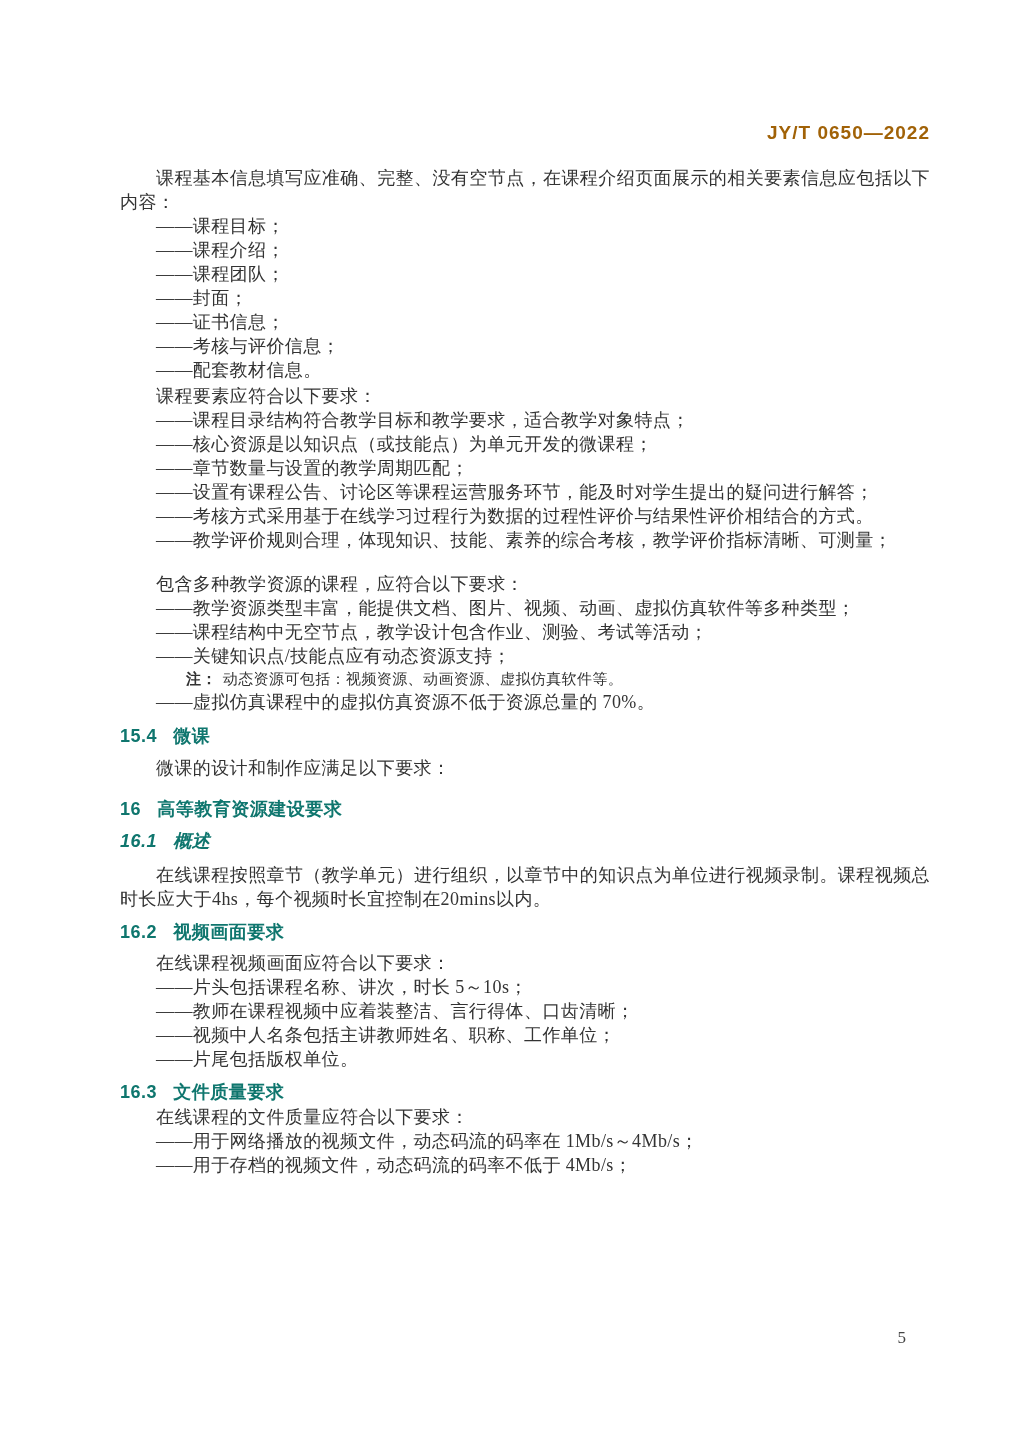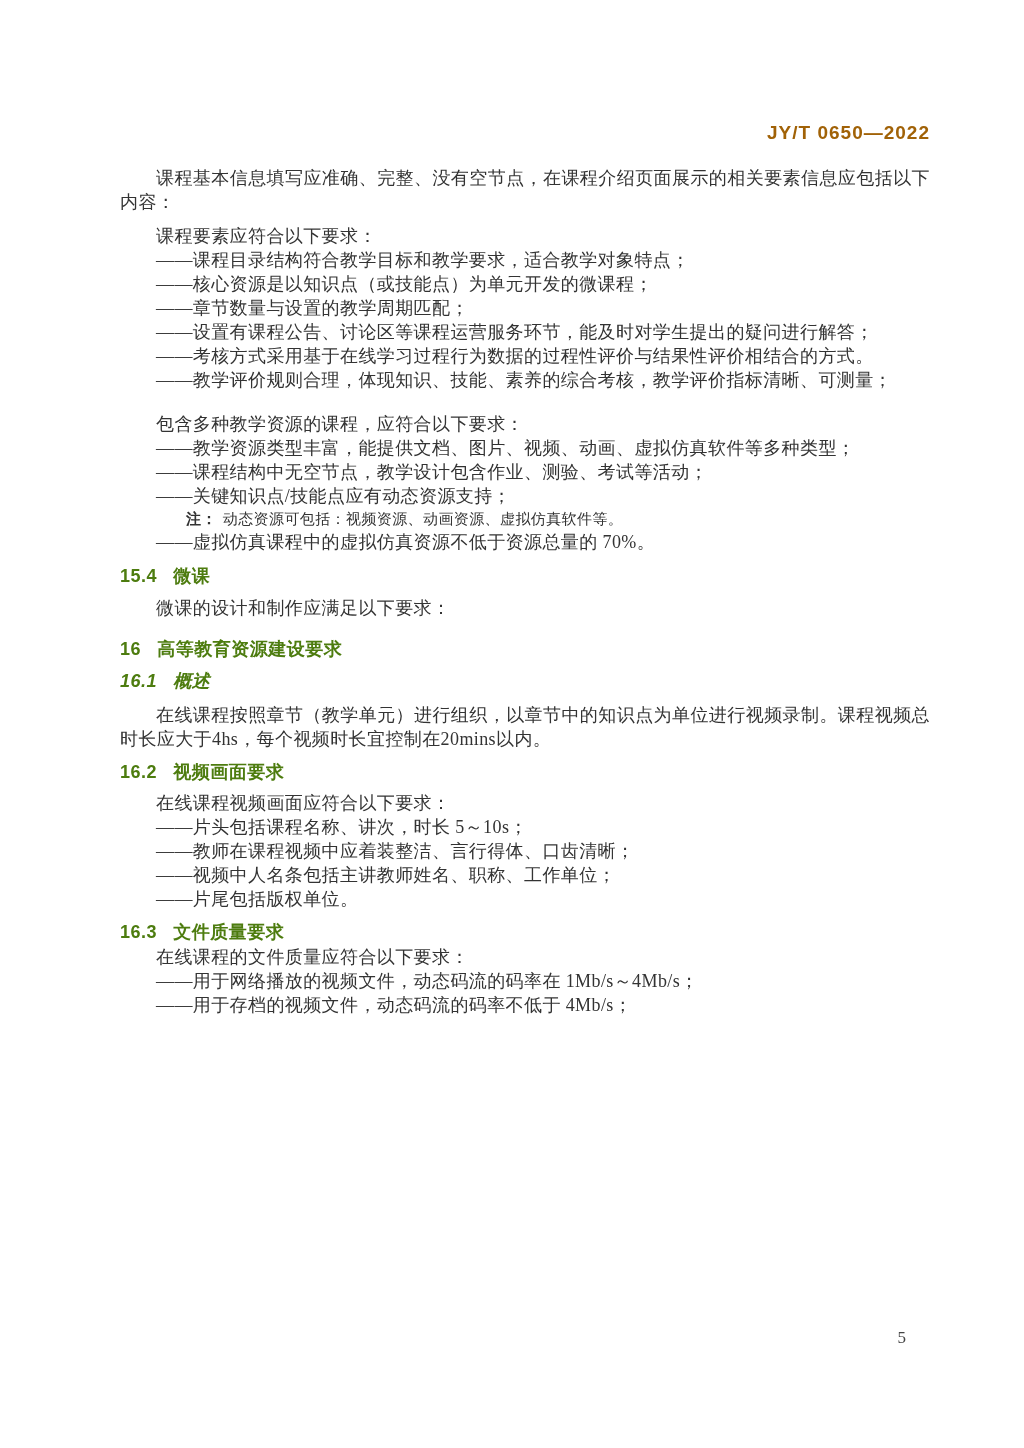--- a/index.html
+++ b/index.html
@@ -51,26 +51,26 @@
   .note-label {
     font-family: "Liberation Sans", "DejaVu Sans", sans-serif;
     font-weight: bold;
     margin-right: 6px;
   }
   .heading {
     font-family: "Liberation Sans", "DejaVu Sans", sans-serif;
     font-weight: bold;
     font-size: 18px;
     line-height: 26px;
-    color: #4d7c0f;
+    color: #0f766e;
     letter-spacing: 0.5px;
   }
   .heading .sec-num { margin-right: 0.9em; }
   
-  .m-blank   { margin-top: 10px; }
+  .m-blank   { margin-top: 2px; }
   .m-blank2  { margin-top: 20px; }
   .h-15-4    { margin-top: 9px; }
   .p-micro   { margin-top: 7px; }
   .h-16      { margin-top: 16px; }
   .h-16-1    { margin-top: 6px; font-style: italic; }
   .p-ov      { margin-top: 9px; }
   .h-16-2    { margin-top: 8px; }
   .p-video   { margin-top: 6px; }
   .h-16-3    { margin-top: 8px; }
   .p-file    { }
@@ -86,20 +86,29 @@
 <body>
 
 <div class="page">
 
   <div class="doc-code">JY/T 0650—2022</div>
 
   <div class="content">
 
     <p class="para">课程基本信息填写应准确、完整、没有空节点，在课程介绍页面展示的相关要素信息应包括以下内容：</p>
 
+    <div>
+      <div class="dash-item">——课程目标；</div>
+      <div class="dash-item">——课程介绍；</div>
+      <div class="dash-item">——课程团队；</div>
+      <div class="dash-item">——封面；</div>
+      <div class="dash-item">——证书信息；</div>
+      <div class="dash-item">——考核与评价信息；</div>
+      <div class="dash-item">——配套教材信息。</div>
+    </div>
 
     <p class="para m-blank">课程要素应符合以下要求：</p>
 
     <div>
       <div class="dash-item">——课程目录结构符合教学目标和教学要求，适合教学对象特点；</div>
       <div class="dash-item">——核心资源是以知识点（或技能点）为单元开发的微课程；</div>
       <div class="dash-item">——章节数量与设置的教学周期匹配；</div>
       <div class="dash-item">——设置有课程公告、讨论区等课程运营服务环节，能及时对学生提出的疑问进行解答；</div>
       <div class="dash-item">——考核方式采用基于在线学习过程行为数据的过程性评价与结果性评价相结合的方式。</div>
       <div class="dash-item">——教学评价规则合理，体现知识、技能、素养的综合考核，教学评价指标清晰、可测量；</div>

